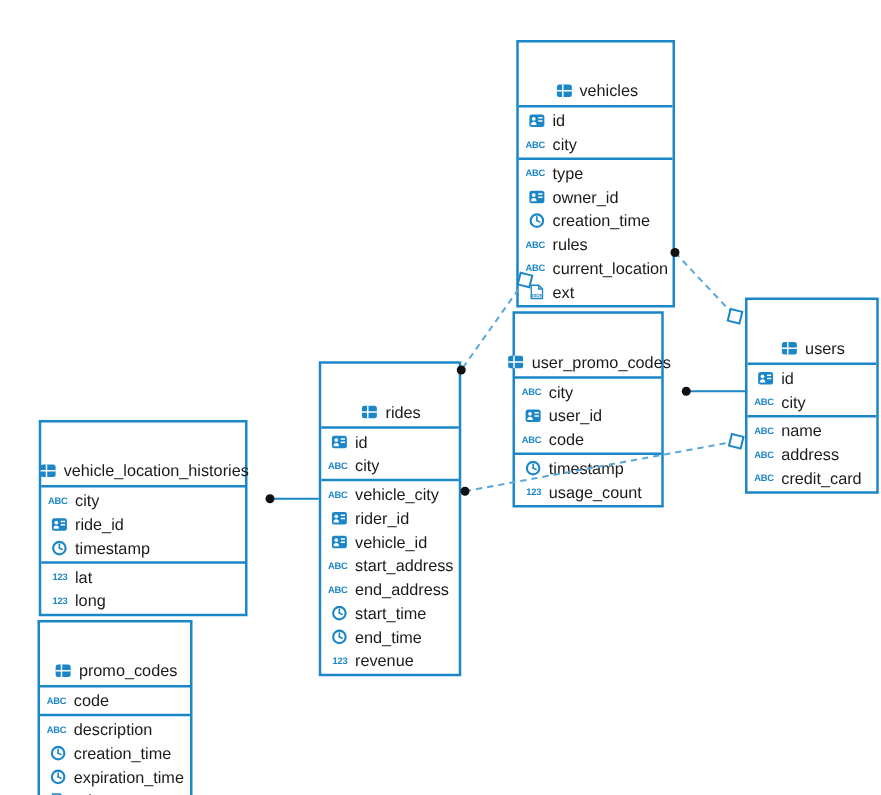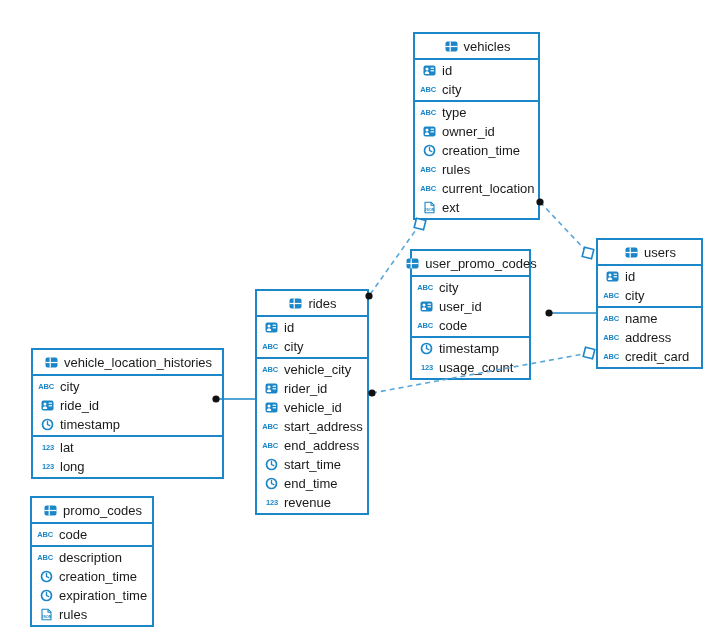--- a/index.html
+++ b/index.html
@@ -9,20 +9,21 @@
   }
   .tbl {
     position:absolute; background:#ffffff;
     border:2px solid var(--accent);
     color:#1a1a1a; font-size:13px; box-sizing:border-box; z-index:1;
   }
   .tbl-header {
     height:24px; display:flex; align-items:center; justify-content:center;
     gap:6px; border-bottom:2px solid var(--accent); white-space:nowrap;
     padding:0 6px;
+    margin-top:26px;
   }
   .tbl-section { padding:1px 0; }
   .tbl-section.pk { border-bottom:2px solid var(--accent); }
   .tbl-section.pk .row-label { font-weight:400; }
   .row {
     height:19px; display:flex; align-items:center; gap:6px;
     padding:0 6px; white-space:nowrap;
   }
   .icon-box {
     width:15px; min-width:15px; display:flex; align-items:center;
@@ -342,21 +343,21 @@
           <span class="row-label">end_time</span>
         </div>
         <div class="row">
           <span class="icon-box">
             <span class="type-text">123</span>
           </span>
           <span class="row-label">revenue</span>
         </div>
       </div>
     </div>
-    <div class="tbl" style="left: 31px; top: 348px; width: 193px;">
+    <div class="tbl" style="left: 31px; top: 336px; width: 167px;">
       <div class="tbl-header">
         <span class="icon-box">
           <svg width="13" height="13" viewBox="0 0 13 13">
             <rect x="0.5" y="1.5" width="12" height="10" rx="2" fill="#1b87c8"></rect>
             <line x1="5.2" y1="1.5" x2="5.2" y2="11.5" stroke="#fff" stroke-width="1.2"></line>
             <line x1="0.5" y1="6.5" x2="12.5" y2="6.5" stroke="#fff" stroke-width="1.2"></line>
           </svg>
         </span>
         <span>vehicle_location_histories</span>
       </div>

